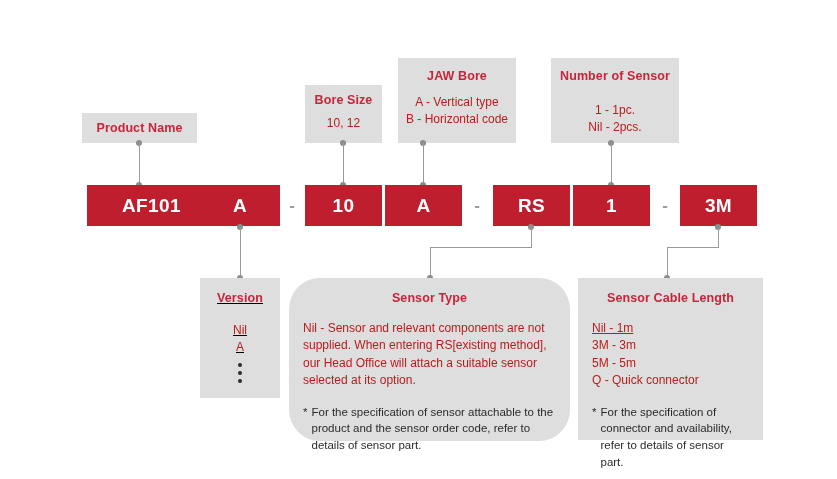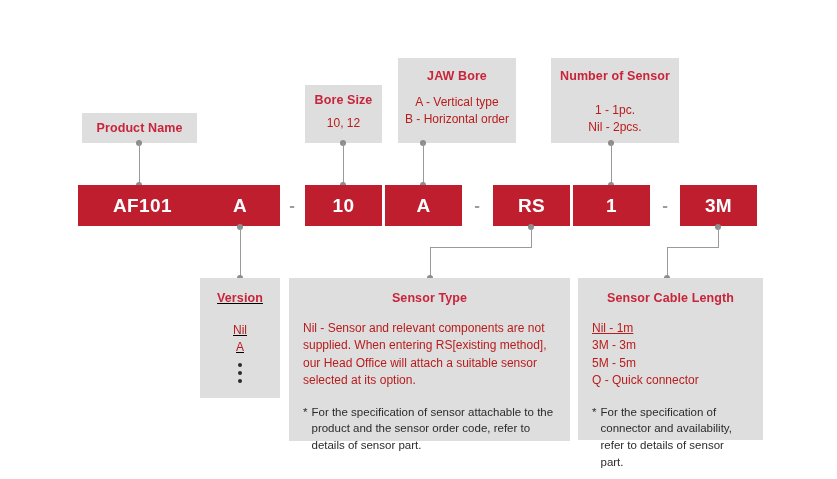--- a/index.html
+++ b/index.html
@@ -80,21 +80,21 @@
   </div>
 
   <div class="callout" style="left:305px;top:85px;width:77px;height:58px;padding-top:8px;">
     <div class="title">Bore Size</div>
     <div class="body" style="margin-top:7px;">10, 12</div>
   </div>
 
   <div class="callout" style="left:398px;top:58px;width:118px;height:85px;padding-top:11px;">
     <div class="title">JAW Bore</div>
     <div class="body" style="margin-top:10px;">A - Vertical type</div>
-    <div class="body">B - Horizontal order</div>
+    <div class="body">B - Horizontal code</div>
   </div>
 
   <div class="callout" style="left:551px;top:58px;width:128px;height:85px;padding-top:11px;">
     <div class="title">Number of Sensor</div>
     <div class="body" style="margin-top:18px;">1 - 1pc.</div>
     <div class="body">Nil - 2pcs.</div>
   </div>
 
   <div class="dot" style="left:136px;top:140px;"></div>
   <div class="vline" style="left:139px;top:143px;height:42px;"></div>
@@ -105,21 +105,21 @@
   <div class="dot" style="left:340px;top:182px;"></div>
 
   <div class="dot" style="left:420px;top:140px;"></div>
   <div class="vline" style="left:423px;top:143px;height:42px;"></div>
   <div class="dot" style="left:420px;top:182px;"></div>
 
   <div class="dot" style="left:608px;top:140px;"></div>
   <div class="vline" style="left:611px;top:143px;height:42px;"></div>
   <div class="dot" style="left:608px;top:182px;"></div>
 
-  <div class="chip" style="left:78px;top:185px;width:129px;height:41px;">
+  <div class="chip" style="left:87px;top:185px;width:129px;height:41px;">
     <span>AF101</span>
   </div>
 
   <div class="chip" style="left:200px;top:185px;width:80px;height:41px;">
     <span>A</span>
   </div>
 
   <div class="dash" style="left:281px;top:185px;width:22px;height:41px;">
     <span>-</span>
   </div>
@@ -172,21 +172,21 @@
     <div class="title">Version</div>
     <div class="body" style="margin-top:16px;">Nil</div>
     <div class="body">A</div>
     <div class="ellipsis">
       <i></i>
         <i></i>
         <i></i>
     </div>
   </div>
 
-  <div class="callout" style="left:289px;top:278px;width:281px;height:163px;padding:13px 14px 0 14px;">
+  <div class="callout" style="left:289px;top:278px;width:281px;height:163px;padding:13px 14px 0 14px;border-radius:31px;">
     <div class="title">Sensor Type</div>
     <div class="body left" style="margin-top:14px;">Nil - Sensor and relevant components are not supplied. When entering RS[existing method], our Head Office will attach a suitable sensor selected at its option.</div>
     <div class="note" style="margin-top:14px;">
       <span class="star">*</span>
       <span>For the specification of sensor attachable to the product and the sensor order code, refer to details of sensor part.</span>
     </div>
   </div>
 
   <div class="callout" style="left:578px;top:278px;width:185px;height:162px;padding:13px 14px 0 14px;">
     <div class="title">Sensor Cable Length</div>

